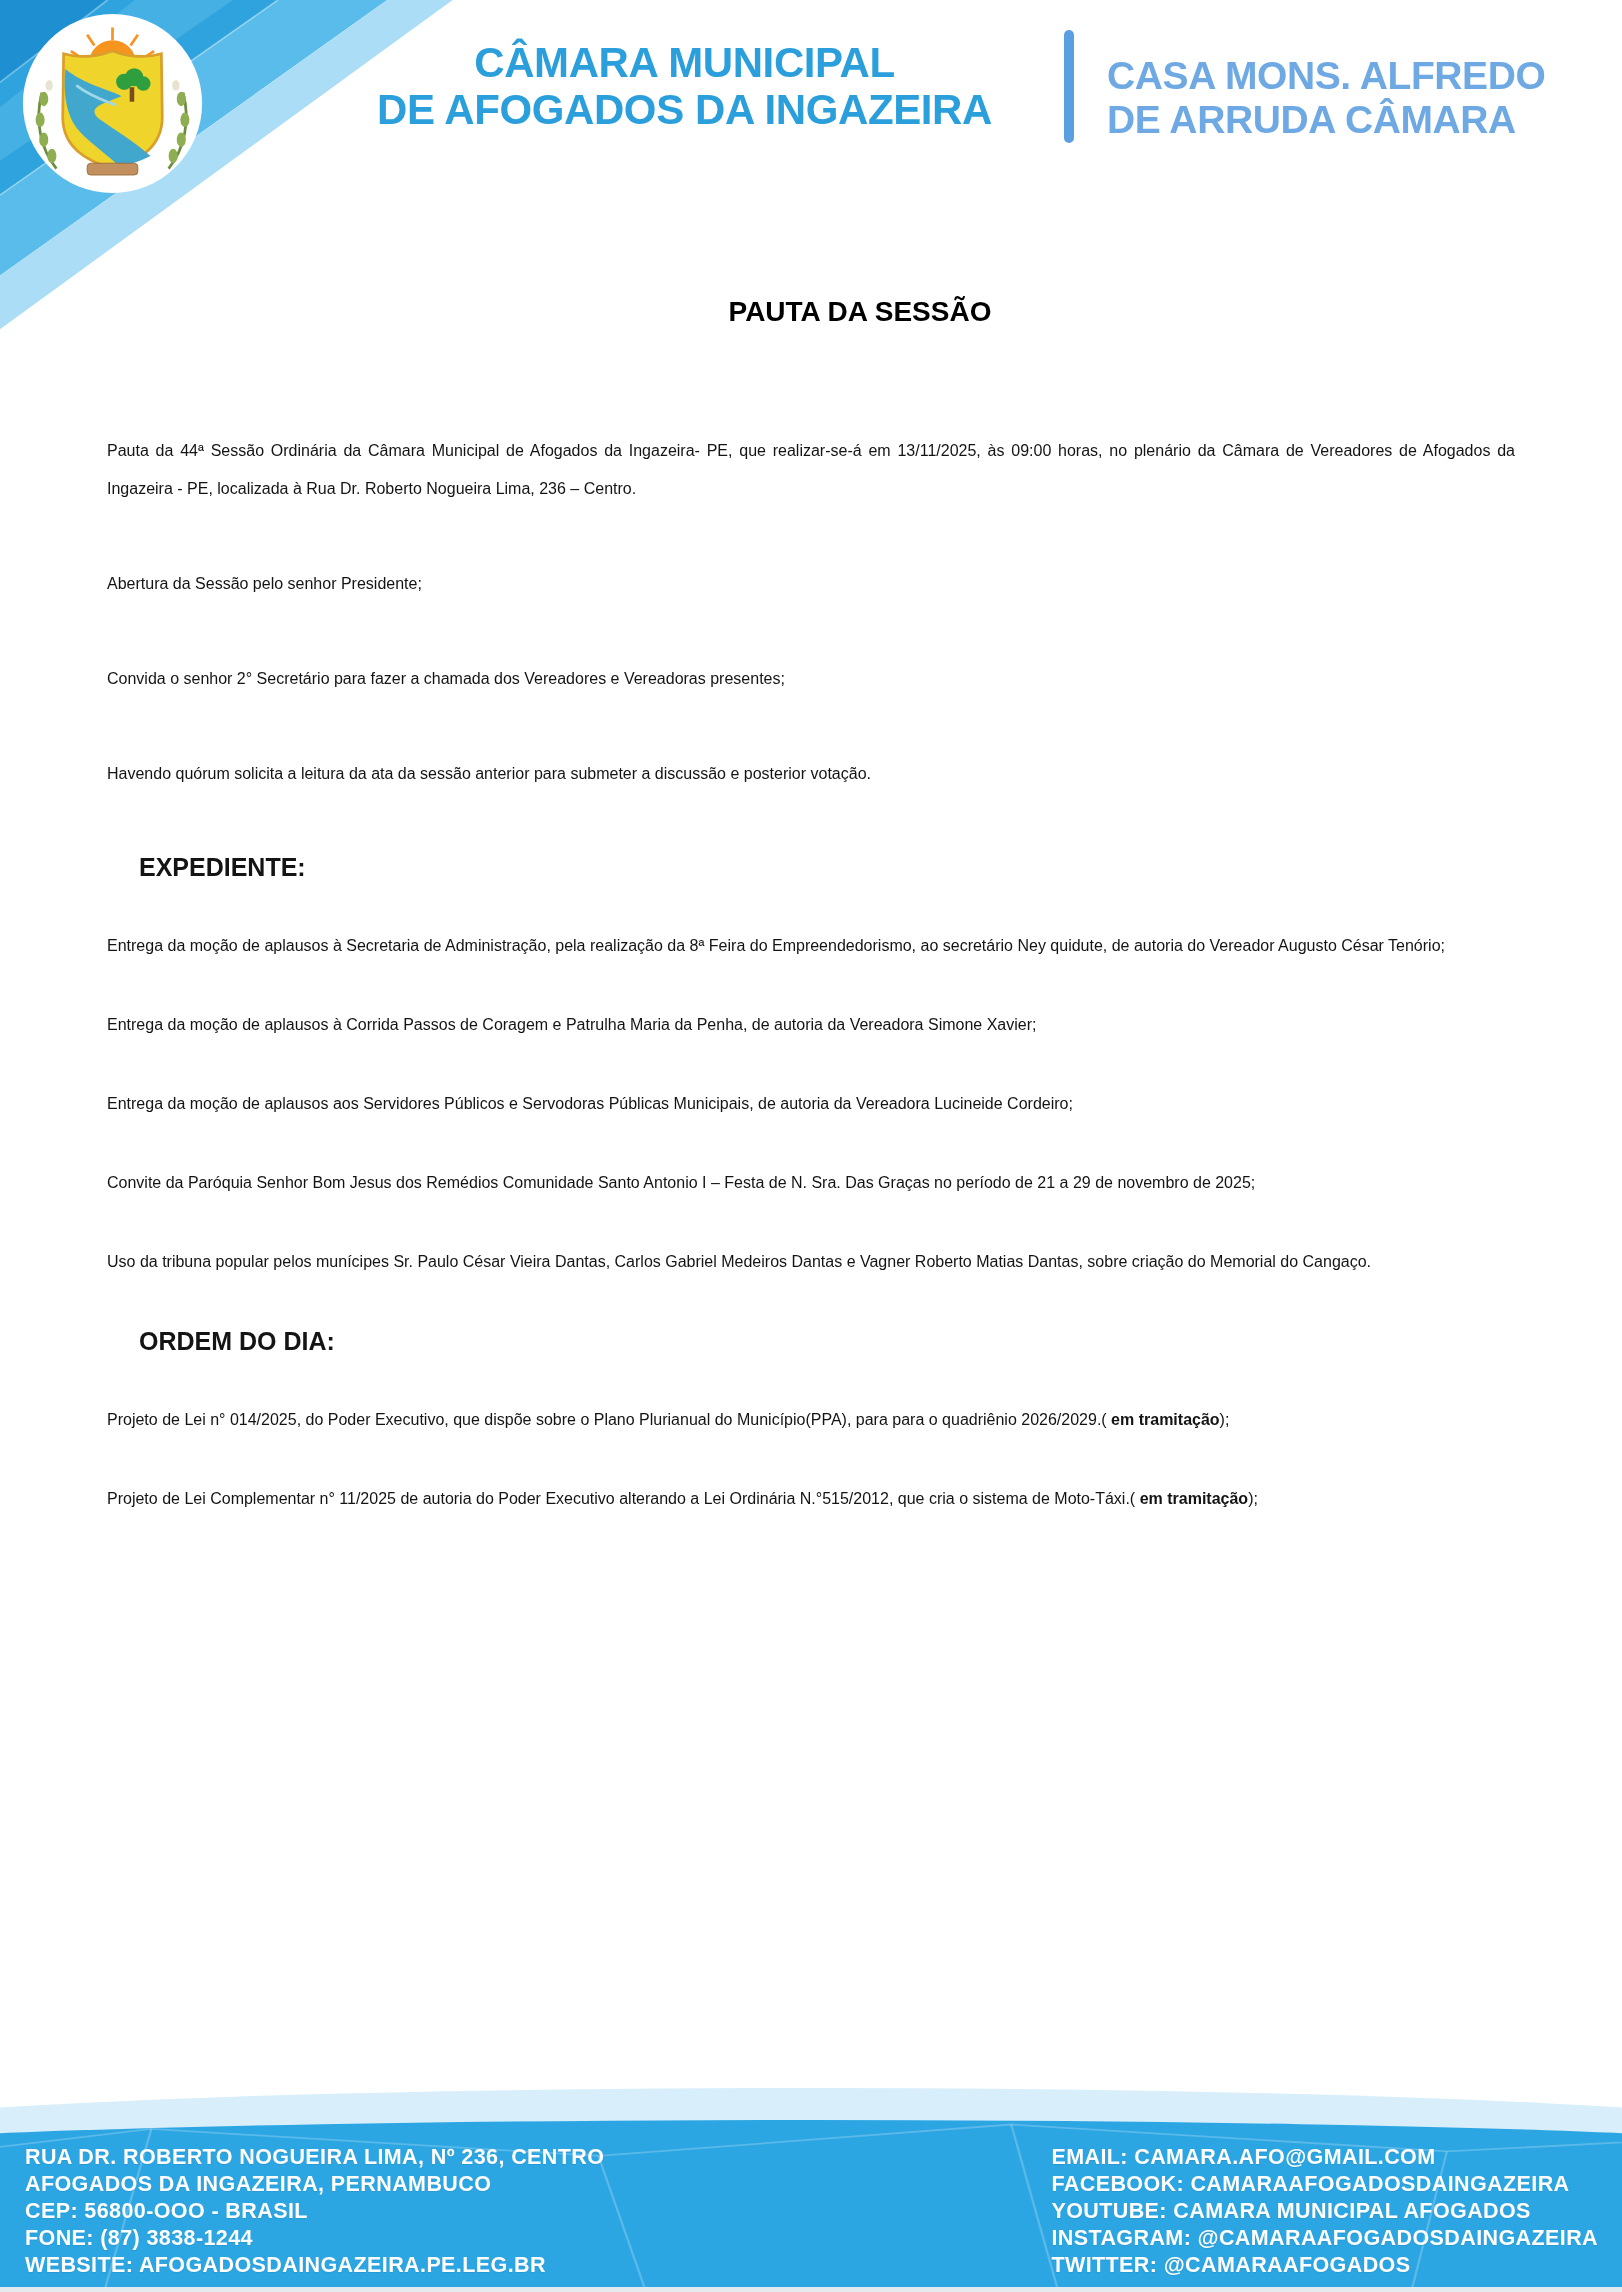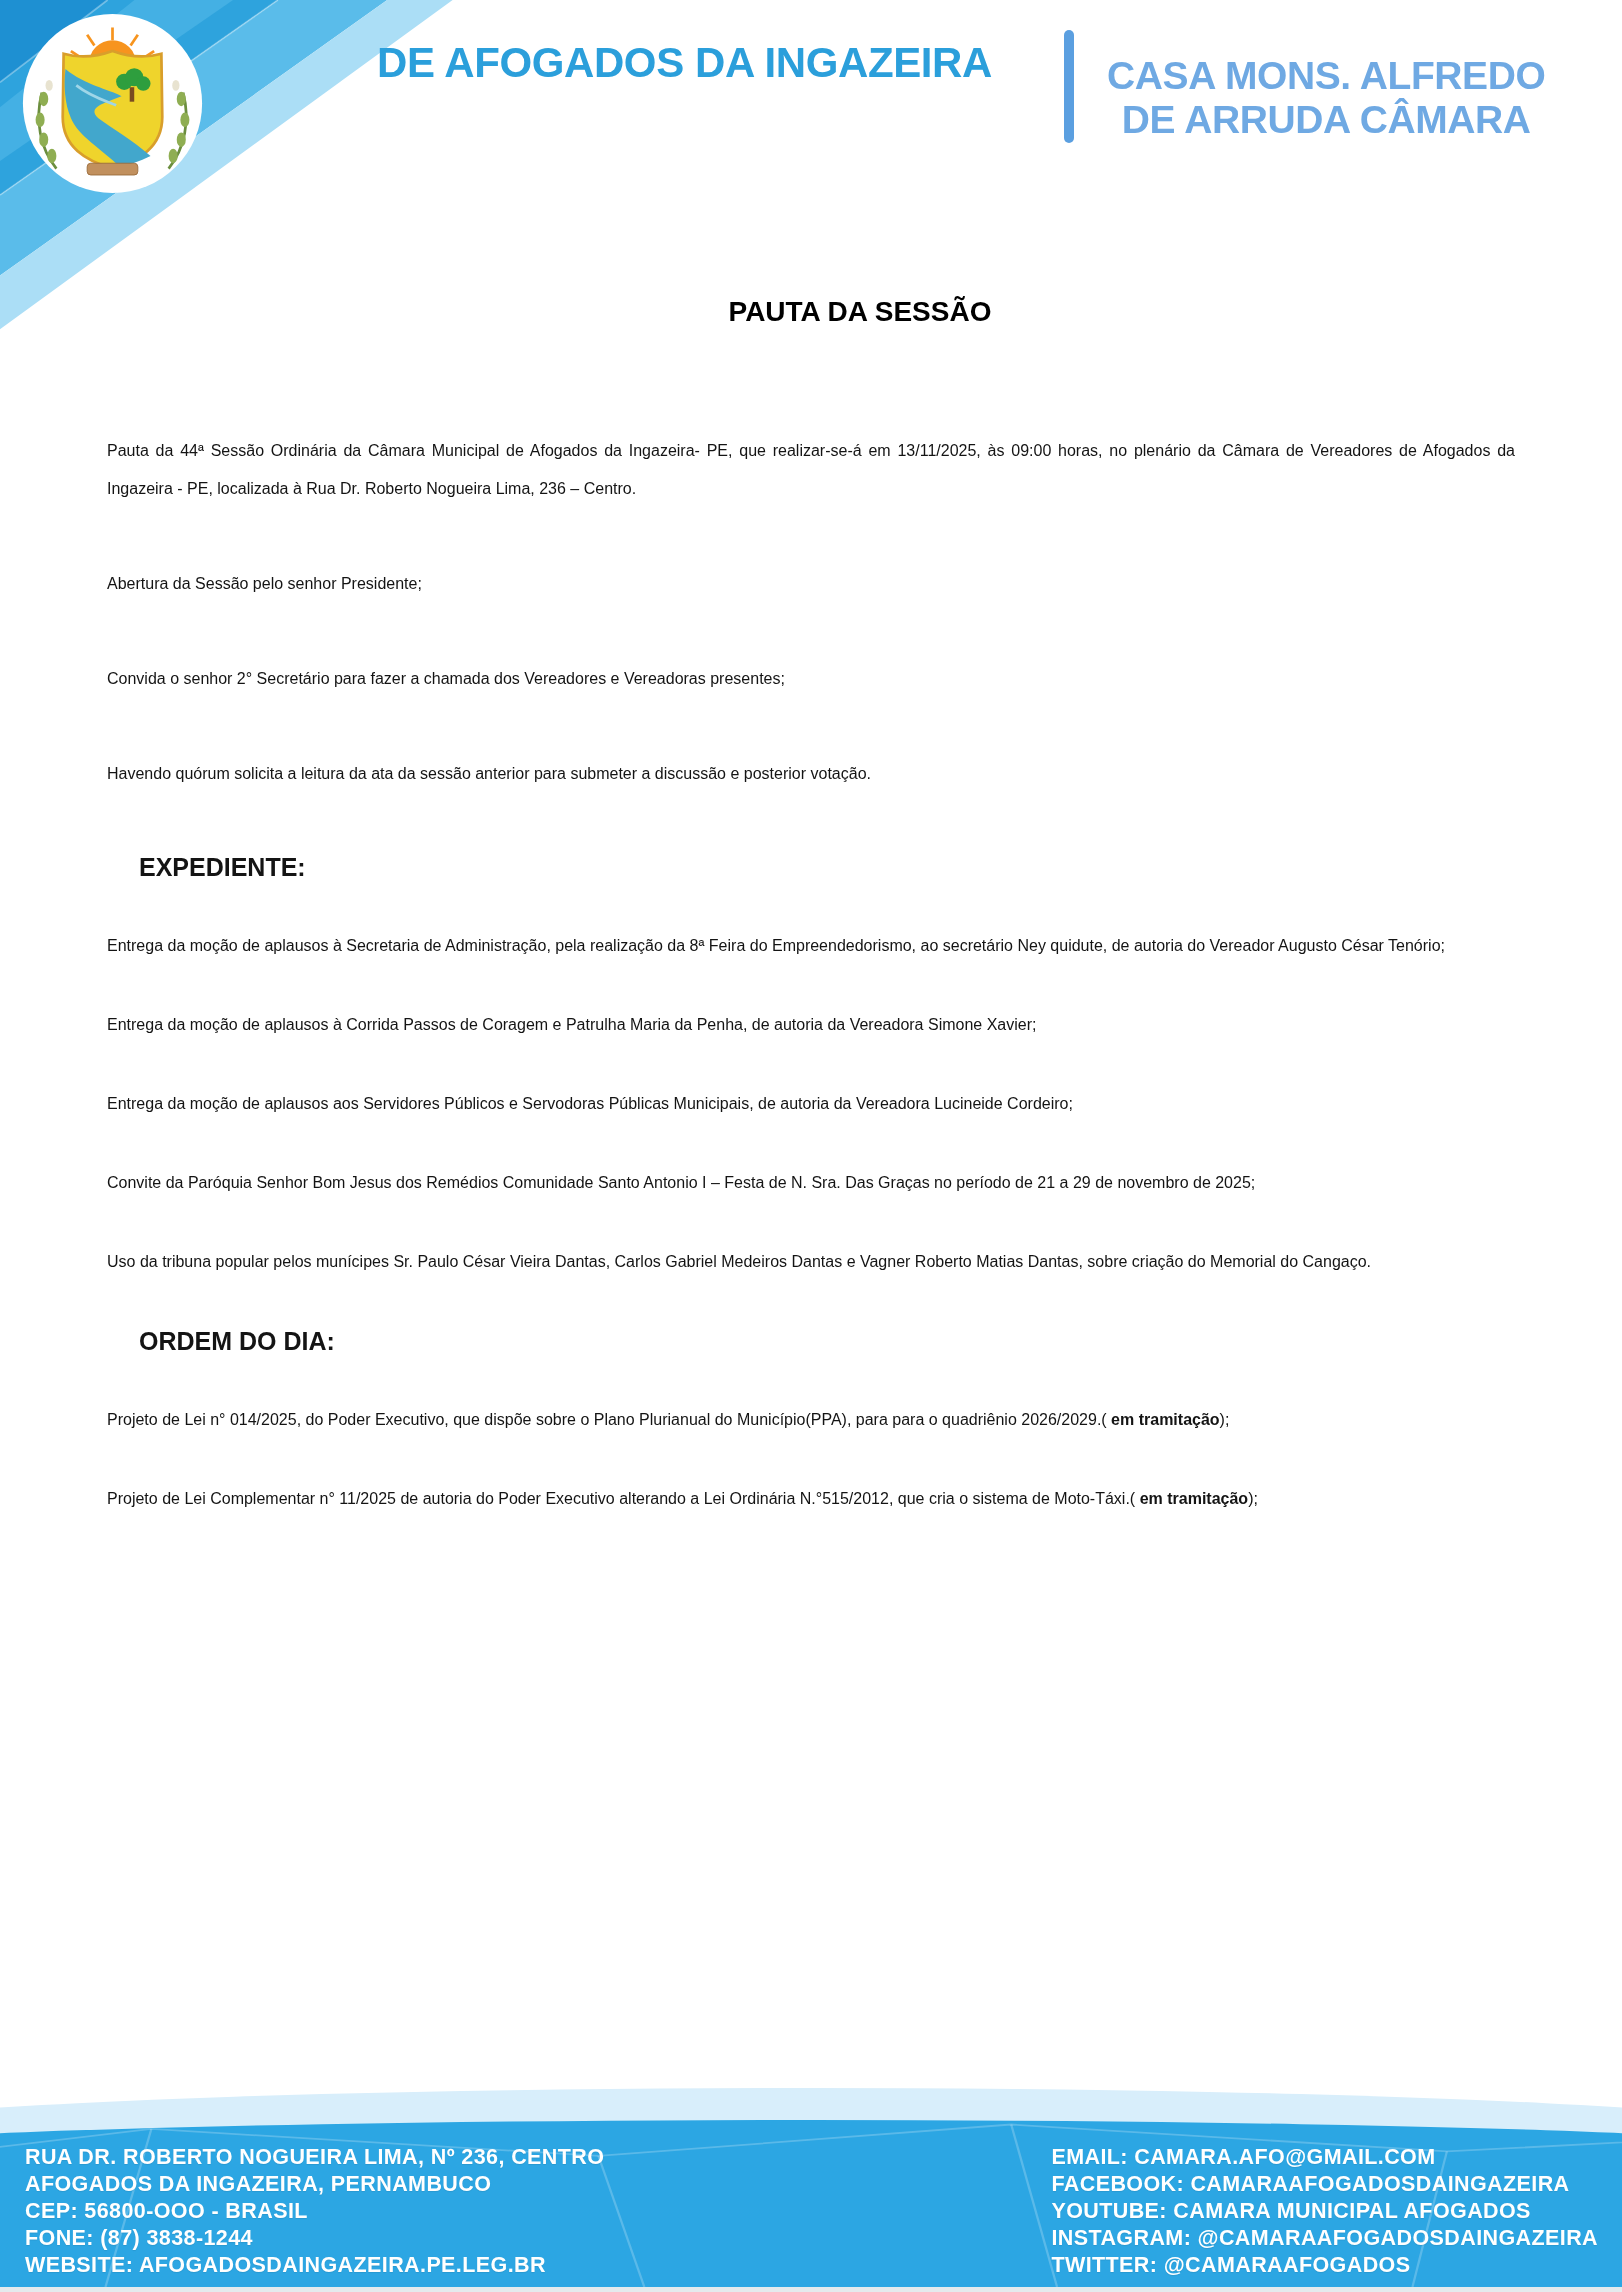--- a/index.html
+++ b/index.html
@@ -8,21 +8,21 @@
 
   
   .header{position:absolute;top:0;left:0;right:0;height:224px;}
   .corner-deco{position:absolute;top:0;left:0;width:484px;height:340px;}
   .logo-wrap{position:absolute;top:12.5px;left:21.5px;width:181px;height:181px;}
   .org-name{position:absolute;top:39px;left:322px;width:725px;text-align:center;
             font-weight:800;font-size:42px;line-height:47px;letter-spacing:-0.4px;
             color:#2b9fdb;font-family:"Liberation Sans",sans-serif;}
   .hdr-divider{position:absolute;top:30px;left:1064px;width:9.9px;height:113px;
                background:#5b9fe0;border-radius:5.4px;}
-  .house-name{position:absolute;top:54px;left:1107px;text-align:center;
+  .house-name{position:absolute;top:54px;left:1107px;text-align:left;
               font-weight:800;font-size:39px;line-height:44px;letter-spacing:-0.4px;
               color:#6fa9e3;}
 
   
   .doc-title{position:absolute;top:296px;left:107px;width:1408px;margin:0;
              text-align:center;transform:translateX(49px);
              font-size:28px;font-weight:bold;color:#000;letter-spacing:0px;}
 
   
   .doc-body{position:absolute;top:432px;left:107px;width:1408px;}
@@ -106,20 +106,21 @@
             <ellipse cx="167" cy="158" rx="5" ry="8"></ellipse>
           <ellipse cx="30" cy="80" rx="4" ry="6" fill="#e8e3d0"></ellipse>
             <ellipse cx="170" cy="80" rx="4" ry="6" fill="#e8e3d0"></ellipse>
         </g>
 
         <rect x="72" y="166" width="56" height="13" rx="4" fill="#c1905e" stroke="#9a6b3c"></rect>
       </svg>
     </div>
 
     <div class="org-name">
+      <div>CÂMARA MUNICIPAL</div>
       <div>DE AFOGADOS DA INGAZEIRA</div>
     </div>
 
     <div class="hdr-divider"></div>
 
     <div class="house-name">
       <div>CASA MONS. ALFREDO</div>
       <div>DE ARRUDA CÂMARA</div>
     </div>
   </div>

